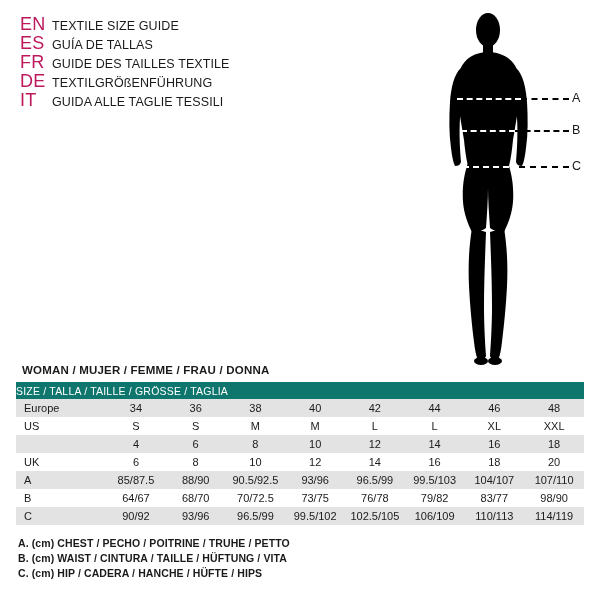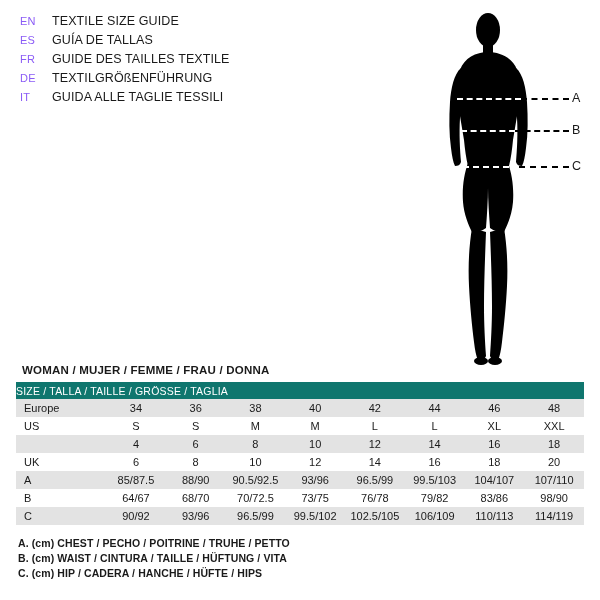--- a/index.html
+++ b/index.html
@@ -21,23 +21,23 @@
     left: 20px;
     width: 300px;
   }
   .lang-row {
     display: flex;
     align-items: baseline;
     height: 19px;
   }
   .lang-code {
     width: 32px;
-    font-size: 11px;
+    font-size: 18px;
     letter-spacing: 0.2px;
-    color: #8b5cf6;
+    color: #be185d;
   }
   .lang-title {
     font-size: 12.5px;
     letter-spacing: 0.1px;
     color: #1a1a1a;
     white-space: nowrap;
   }
 
   
   .figure-area {
@@ -305,21 +305,21 @@
     </tr>
 
     <tr class="plain">
       <td class="rowlabel">B</td>
       <td class="datacell">64/67</td>
       <td class="datacell">68/70</td>
       <td class="datacell">70/72.5</td>
       <td class="datacell">73/75</td>
       <td class="datacell">76/78</td>
       <td class="datacell">79/82</td>
-      <td class="datacell">83/86</td>
+      <td class="datacell">83/77</td>
       <td class="datacell">98/90</td>
     </tr>
 
     <tr class="band">
       <td class="rowlabel">C</td>
       <td class="datacell">90/92</td>
       <td class="datacell">93/96</td>
       <td class="datacell">96.5/99</td>
       <td class="datacell">99.5/102</td>
       <td class="datacell">102.5/105</td>

